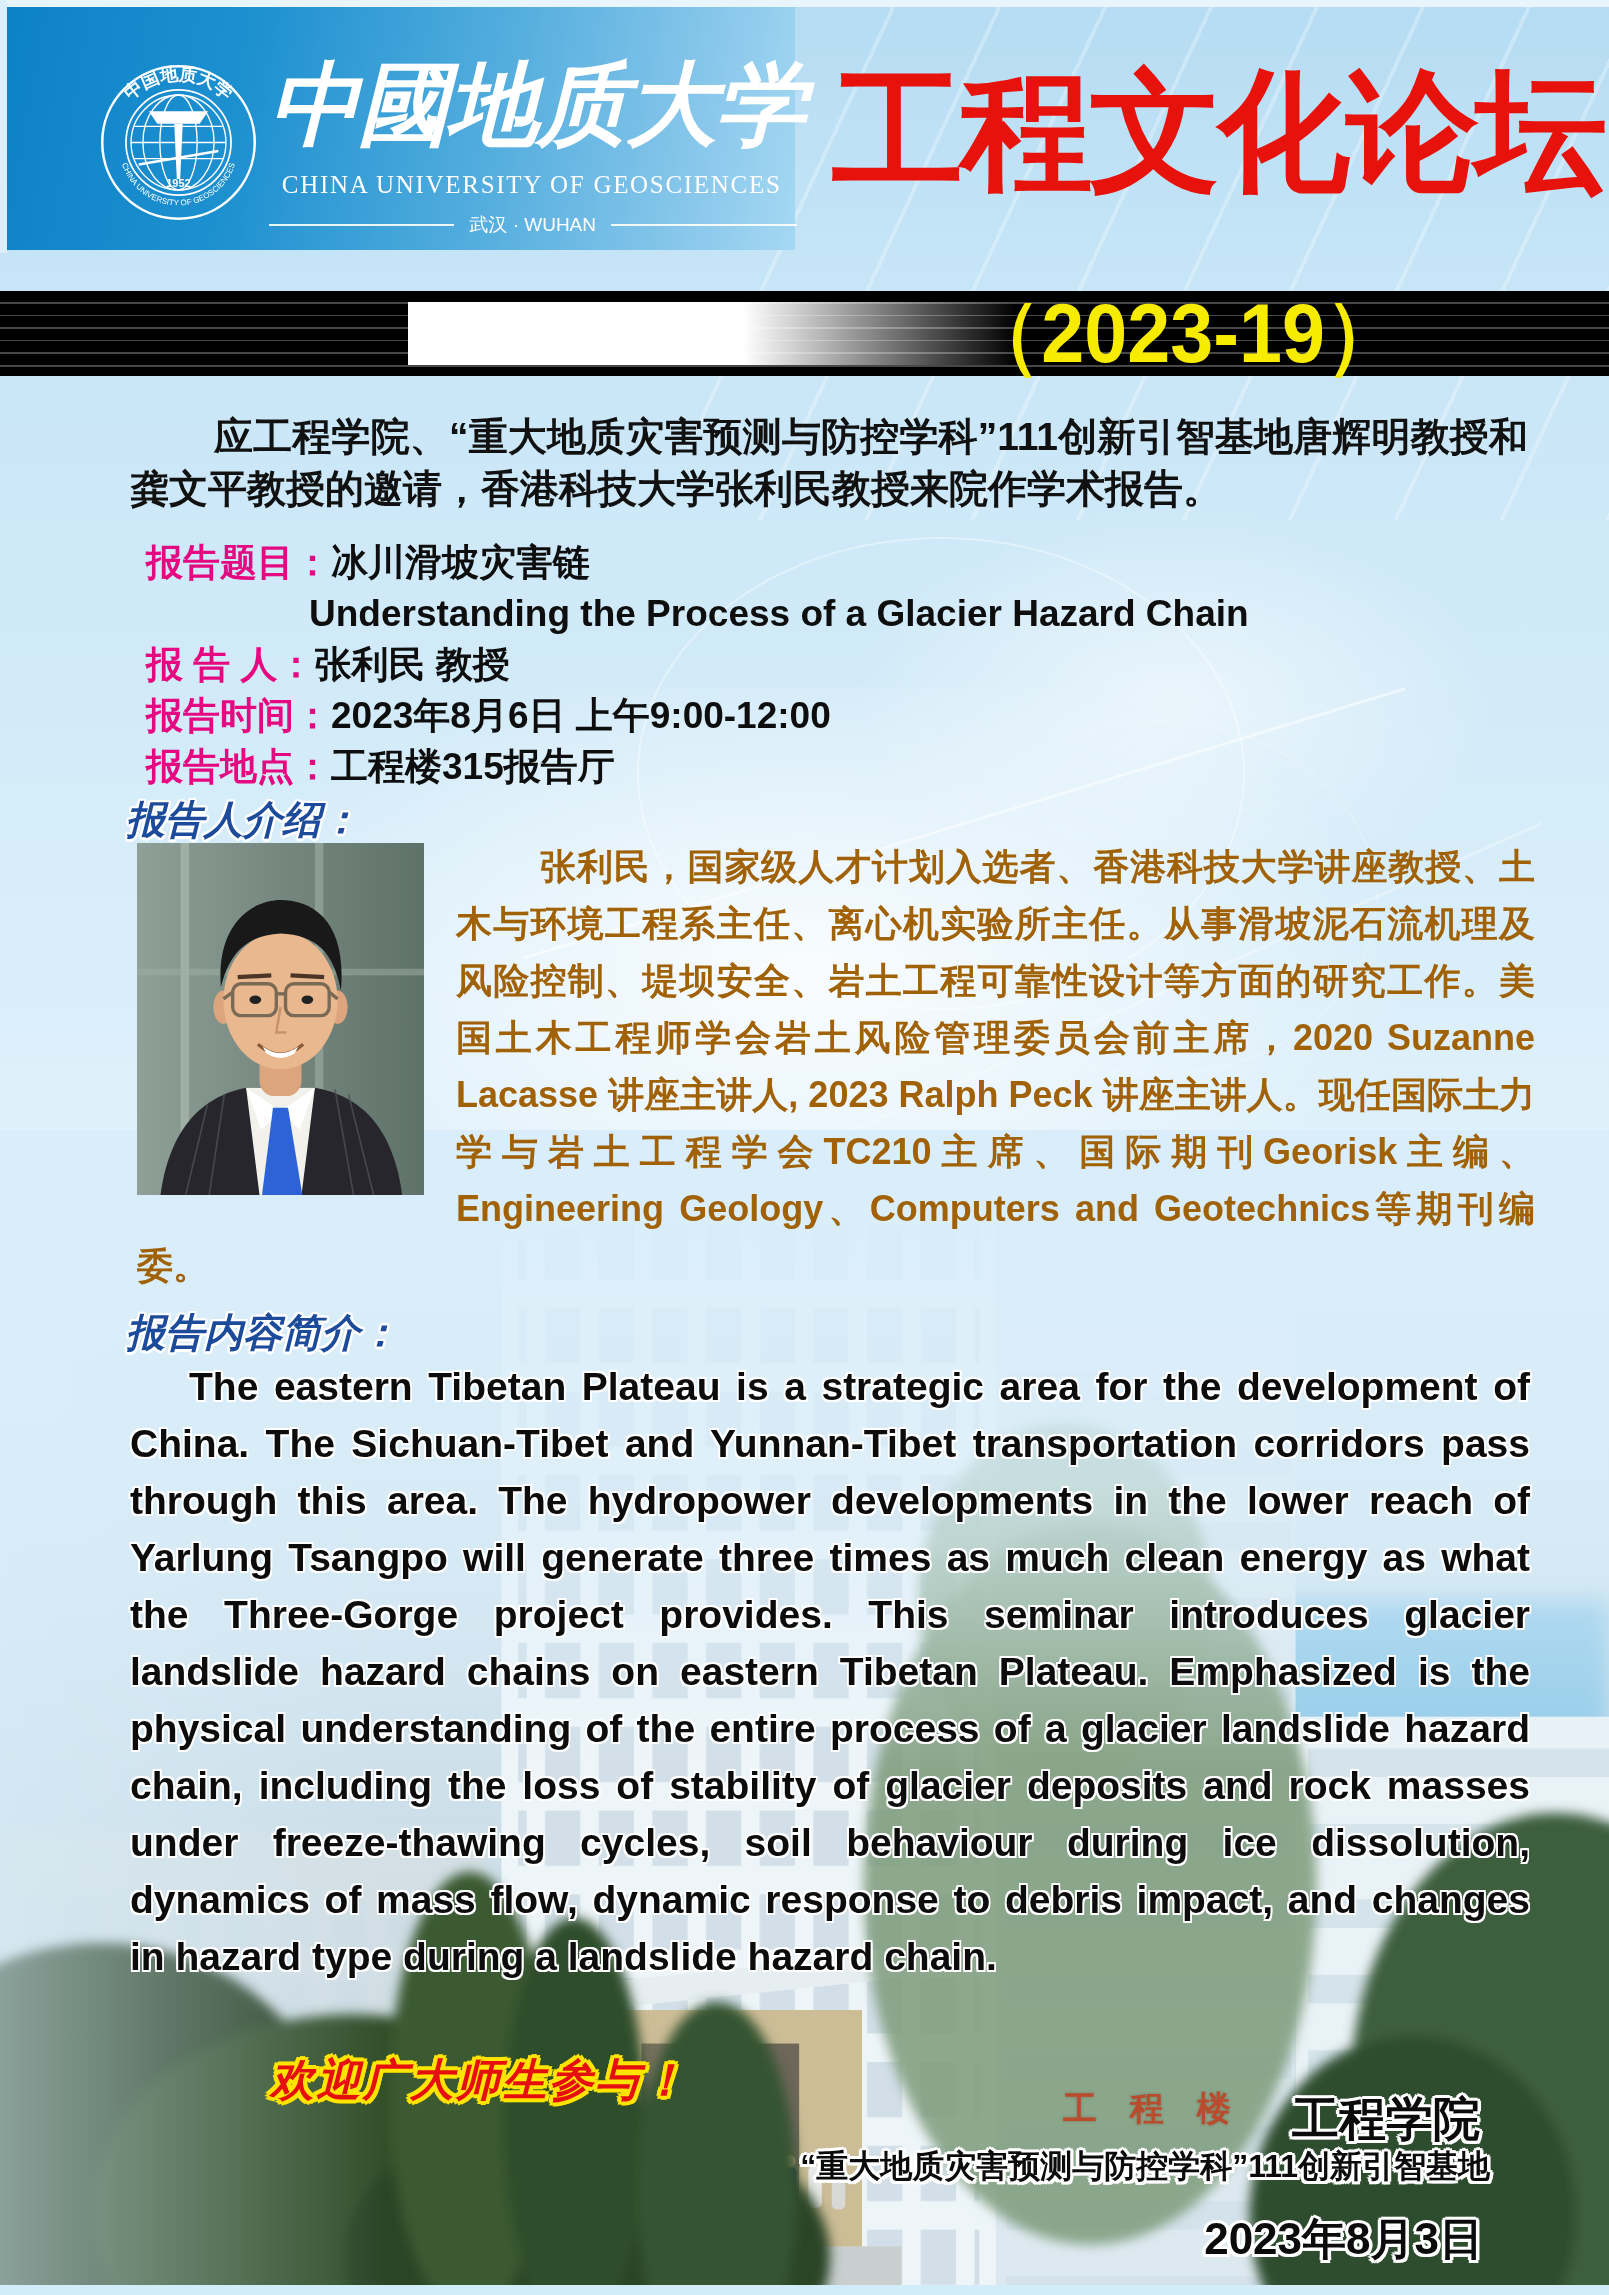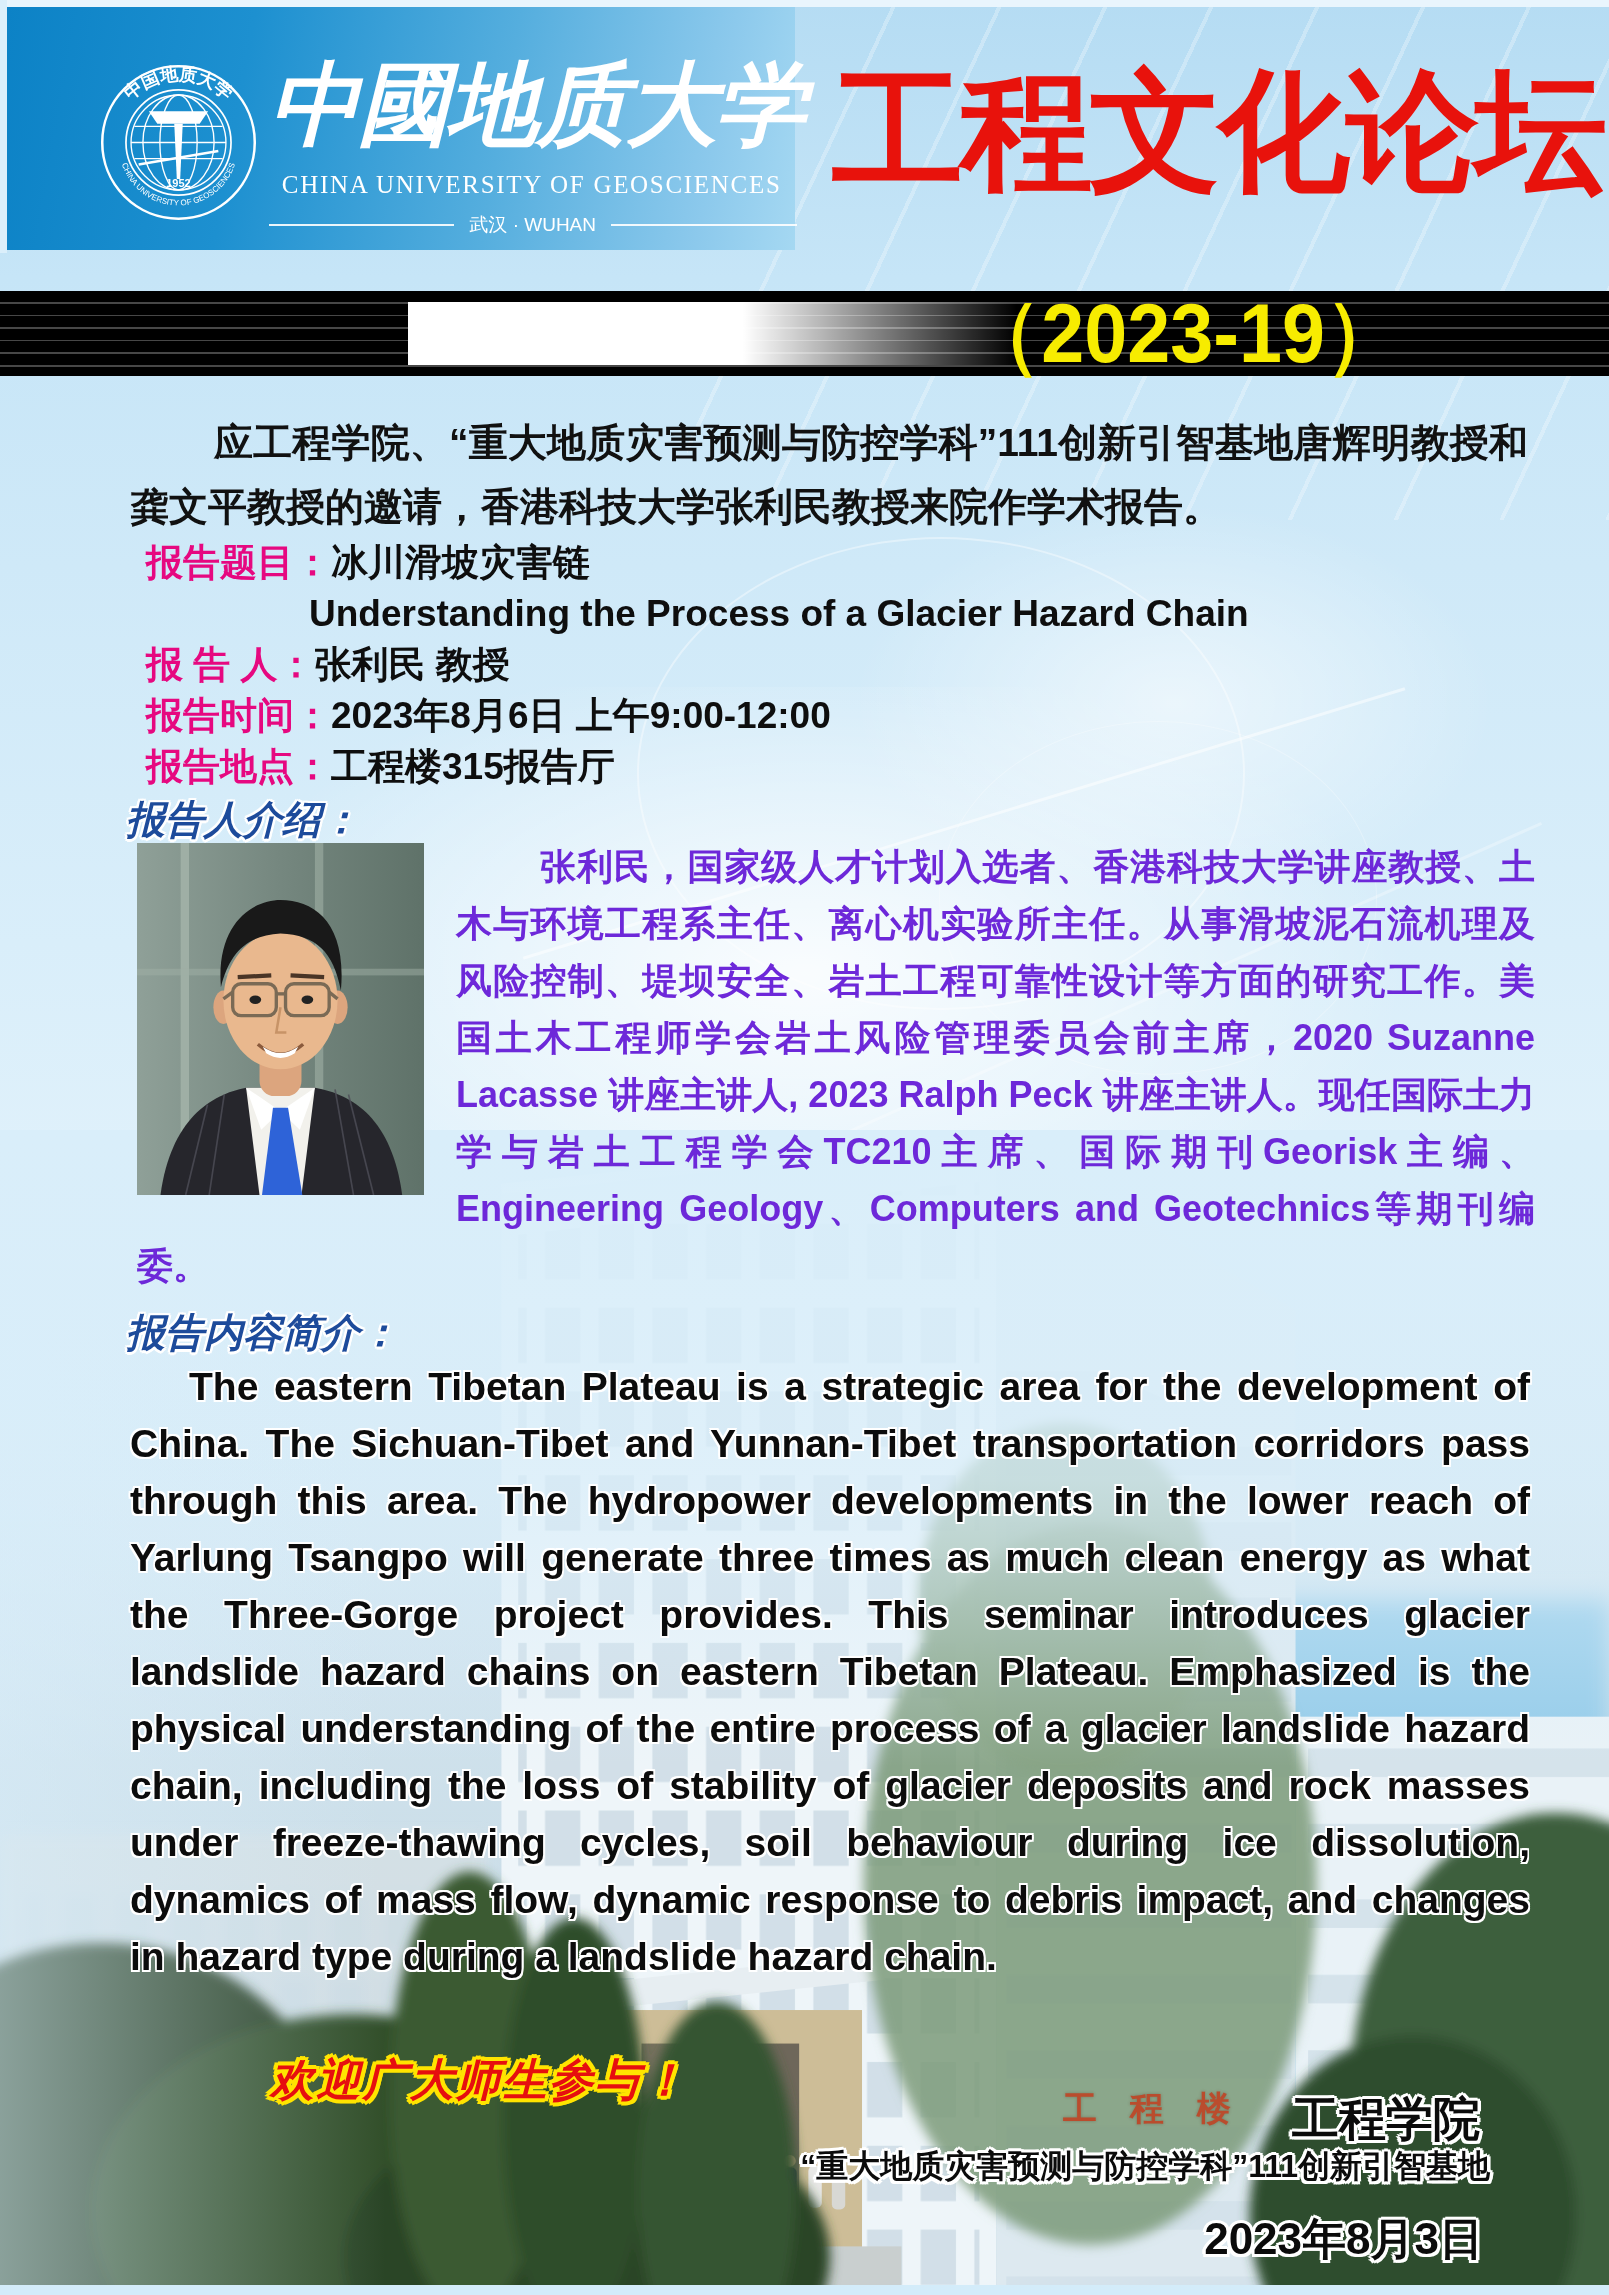--- a/index.html
+++ b/index.html
@@ -38,31 +38,31 @@
        font-weight:900;color:#e8120c;letter-spacing:-3.4px;white-space:nowrap;margin-left:12px;}
   
   .band{position:absolute;left:0;top:291px;width:1610px;height:85px;background:#000000;}
   .band .stripes{position:absolute;inset:0;
        background:repeating-linear-gradient(180deg,transparent 0 11px,rgba(255,255,255,.28) 11px 12.6px);}
   .band .whitebox{position:absolute;left:408px;top:11px;width:609px;height:63px;
        background:linear-gradient(90deg,#ffffff 0%,#ffffff 55%,rgba(255,255,255,0) 100%);}
   .issue{position:absolute;left:964px;top:-3.4px;font-size:84px;line-height:91px;font-weight:900;
        color:#f7ec00;transform:scaleX(.92);transform-origin:left center;white-space:nowrap;}
   
-  .intro{position:absolute;left:130px;top:411px;width:1398px;font-size:39px;line-height:64px;
+  .intro{position:absolute;left:130px;top:411px;width:1398px;font-size:39px;line-height:52px;
        font-weight:bold;color:#111;text-align:justify;text-indent:84px;}
   .details{position:absolute;left:130px;top:537px;width:1425px;font-size:37px;line-height:51px;font-weight:bold;color:#0e0e0e;}
   .d-label{color:#e60880;margin-left:16px;}
   .d-en{padding-left:179px;}
   .sec-head{position:absolute;left:126px;font-size:39px;font-weight:bold;font-style:italic;color:#1d4b9b;
        text-shadow:2.5px 0 #fff,-2.5px 0 #fff,0 2.5px #fff,0 -2.5px #fff,1.7px 1.7px #fff,-1.7px 1.7px #fff,1.7px -1.7px #fff,-1.7px -1.7px #fff;}
   .bio-head{top:793px;text-align:right;}
   .abs-head{top:1306px;}
   .bio{position:absolute;left:130px;top:838px;width:1398px;font-size:36px;line-height:57px;
-       font-weight:bold;color:#6d28d9;text-align:justify;text-indent:84px;padding-left:7px;}
+       font-weight:bold;color:#a16207;text-align:justify;text-indent:84px;padding-left:7px;}
   .portrait-wrap{float:left;width:287px;height:352px;margin:5px 32px 8.4px 0;}
   .portrait-wrap svg{display:block;width:100%;height:100%;}
   .abstract{position:absolute;left:130px;top:1358px;width:1400px;font-size:39px;line-height:57px;
        font-weight:bold;color:#0c0c0c;text-align:justify;text-indent:59px;
        text-shadow:1.7px 0 #fff,-1.7px 0 #fff,0 1.7px #fff,0 -1.7px #fff,1.7px 1.7px #fff,-1.7px 1.7px #fff,1.7px -1.7px #fff,-1.7px -1.7px #fff;}
   
   .campus{position:absolute;left:0;top:1130px;width:1610px;height:1165px;}
   .campus svg{display:block;width:100%;height:100%;}
   
   .welcome{position:absolute;left:270px;top:2051px;font-size:44px;font-weight:bold;font-style:italic;

